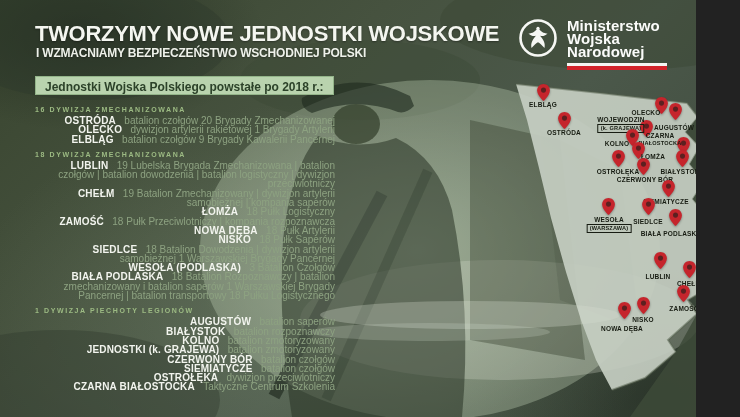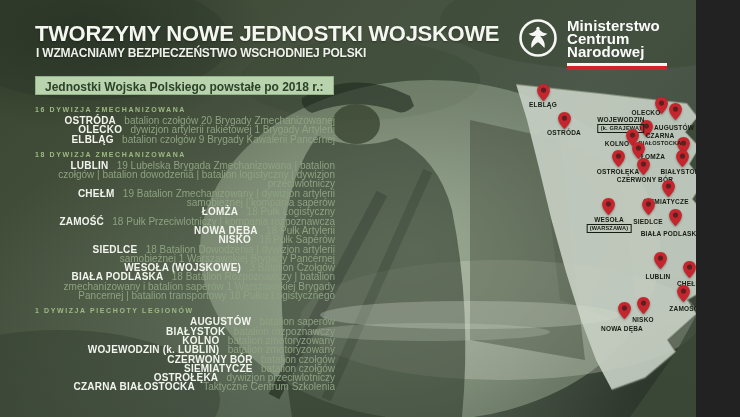--- a/index.html
+++ b/index.html
@@ -106,21 +106,21 @@
           <circle cx="20" cy="20" r="17.5" fill="none" stroke="#f6f7f4" stroke-width="2.6"></circle>
           <path d="M20,9 C18,13.5 14,15.5 10.5,15.5 C13.5,18.5 16.5,18.5 18.2,17.6
                    C14.5,21.5 12.5,25.5 13.5,30 C16.3,27 18.3,25.2 20,24.3
                    C21.7,25.2 23.7,27 26.5,30 C27.5,25.5 25.5,21.5 21.8,17.6
                    C23.5,18.5 26.5,18.5 29.5,15.5 C26,15.5 22,13.5 20,9 Z" fill="#f6f7f4"></path>
           <circle cx="20" cy="10.3" r="1.6" fill="#f6f7f4"></circle>
         </svg>
       </div>
       <div class="logo-text">
         <div>Ministerstwo</div>
-        <div>Centrum Narodowej</div>
+        <div>Wojska Narodowej</div>
       </div>
     </div>
     <div class="flag">
       <div class="w"></div>
         <div class="r"></div>
     </div>
   </div>
 
   <div id="left-col">
       <div class="section">
@@ -131,29 +131,29 @@
       </div>
       <div class="section">
         <div class="sec-head">18 DYWIZJA ZMECHANIZOWANA</div>
         <div class="entry"><span class="city">LUBLIN</span><span class="desc">&nbsp;&nbsp;&nbsp;19 Lubelska Brygada Zmechanizowana  |  batalion czołgów  |  batalion dowodzenia  |  batalion logistyczny  |  dywizjon przeciwlotniczy</span></div>
         <div class="entry"><span class="city">CHEŁM</span><span class="desc">&nbsp;&nbsp;&nbsp;19 Batalion Zmechanizowany  |  dywizjon artylerii samobieżnej  |  kompania saperów</span></div>
         <div class="entry"><span class="city">ŁOMŻA</span><span class="desc">&nbsp;&nbsp;&nbsp;18 Pułk Logistyczny</span></div>
         <div class="entry"><span class="city">ZAMOŚĆ</span><span class="desc">&nbsp;&nbsp;&nbsp;18 Pułk Przeciwlotniczy  |  kompania rozpoznawcza</span></div>
         <div class="entry"><span class="city">NOWA DĘBA</span><span class="desc">&nbsp;&nbsp;&nbsp;18 Pułk Artylerii</span></div>
         <div class="entry"><span class="city">NISKO</span><span class="desc">&nbsp;&nbsp;&nbsp;18 Pułk Saperów</span></div>
         <div class="entry"><span class="city">SIEDLCE</span><span class="desc">&nbsp;&nbsp;&nbsp;18 Batalion Dowodzenia  |  dywizjon artylerii samobieżnej 1 Warszawskiej Brygady Pancernej</span></div>
-        <div class="entry"><span class="city">WESOŁA (WOJSKOWE)</span><span class="desc">&nbsp;&nbsp;&nbsp;3 Batalion Czołgów</span></div>
+        <div class="entry"><span class="city">WESOŁA (PODLASKA)</span><span class="desc">&nbsp;&nbsp;&nbsp;3 Batalion Czołgów</span></div>
         <div class="entry"><span class="city">BIAŁA PODLASKA</span><span class="desc">&nbsp;&nbsp;&nbsp;18 Batalion Rozpoznawczy  |  batalion zmechanizowany i batalion saperów 1 Warszawskiej Brygady Pancernej  |  batalion transportowy 18 Pułku Logistycznego</span></div>
       </div>
       <div class="section">
         <div class="sec-head">1 DYWIZJA PIECHOTY LEGIONÓW</div>
         <div class="entry"><span class="city">AUGUSTÓW</span><span class="desc">&nbsp;&nbsp;&nbsp;batalion saperów</span></div>
         <div class="entry"><span class="city">BIAŁYSTOK</span><span class="desc">&nbsp;&nbsp;&nbsp;batalion rozpoznawczy</span></div>
         <div class="entry"><span class="city">KOLNO</span><span class="desc">&nbsp;&nbsp;&nbsp;batalion zmotoryzowany</span></div>
-        <div class="entry"><span class="city">WOJEWODZIN (k. LUBLIN)</span><span class="desc">&nbsp;&nbsp;&nbsp;batalion zmotoryzowany</span></div>
+        <div class="entry"><span class="city">JEDNOSTKI (k. GRAJEWA)</span><span class="desc">&nbsp;&nbsp;&nbsp;batalion zmotoryzowany</span></div>
         <div class="entry"><span class="city">CZERWONY BÓR</span><span class="desc">&nbsp;&nbsp;&nbsp;batalion czołgów</span></div>
         <div class="entry"><span class="city">SIEMIATYCZE</span><span class="desc">&nbsp;&nbsp;&nbsp;batalion czołgów</span></div>
         <div class="entry"><span class="city">OSTROŁĘKA</span><span class="desc">&nbsp;&nbsp;&nbsp;dywizjon przeciwlotniczy</span></div>
         <div class="entry"><span class="city">CZARNA BIAŁOSTOCKA</span><span class="desc">&nbsp;&nbsp;&nbsp;Taktyczne Centrum Szkolenia</span></div>
       </div>
     </div>
 
   <div id="pins">
       <div class="pin" style="left: 536.5px; top: 84px;">
         <svg width="13" height="17" viewBox="0 0 24 32">

